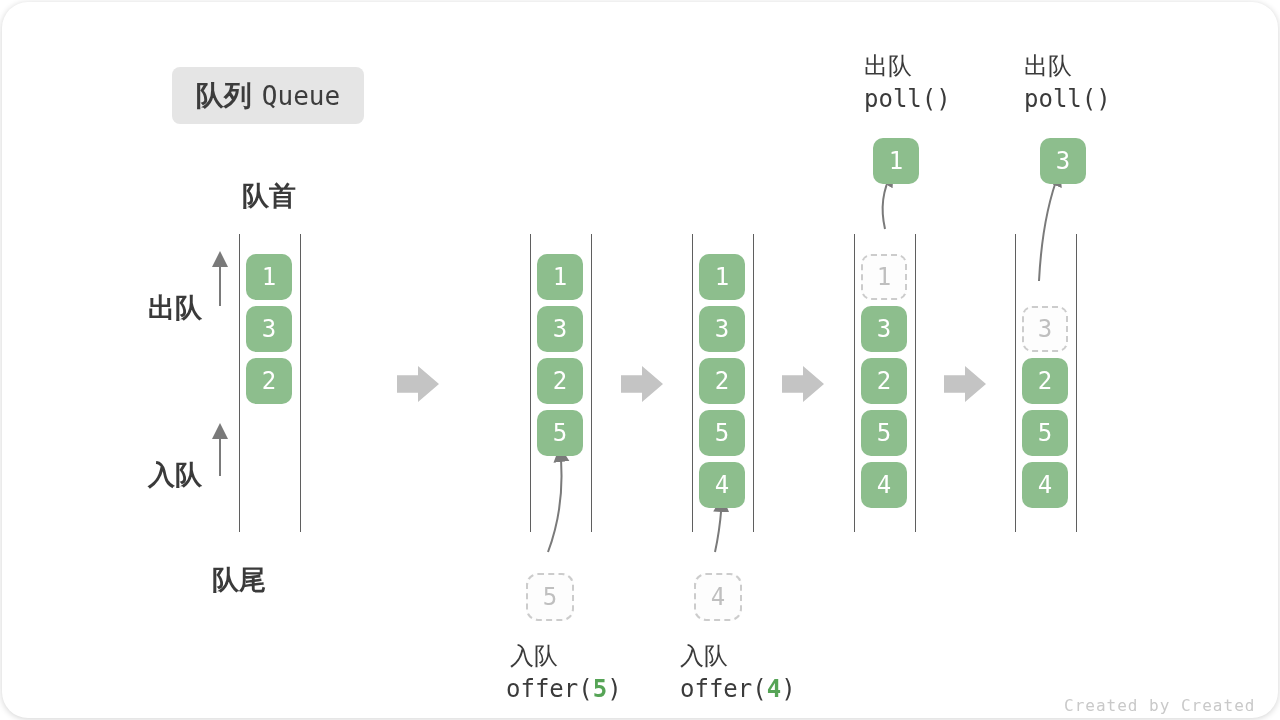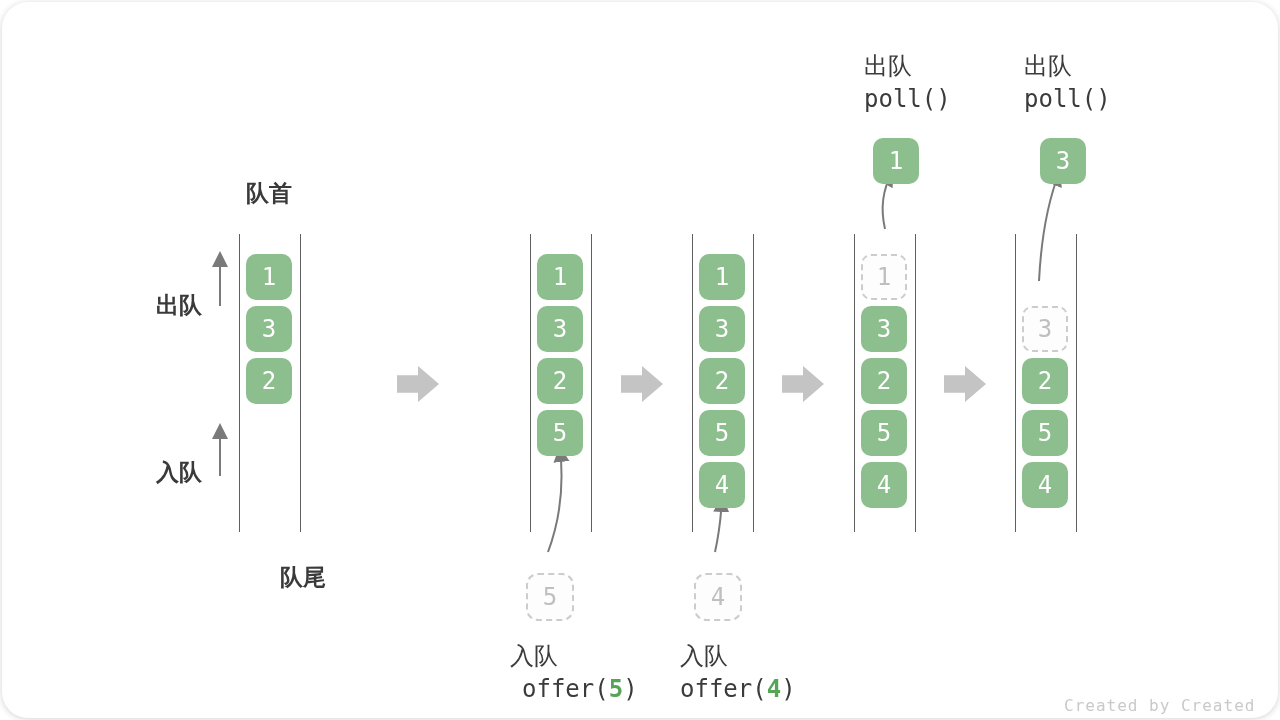--- a/index.html
+++ b/index.html
@@ -10,23 +10,23 @@
             background: #ffffff; border-radius: 26px;
             box-shadow: 0 1px 6px rgba(0,0,0,0.18); }
   .abs { position: absolute; margin-top: 20px; }
 
   .title-box { left: 170px; top: 45px; width: 192px; height: 57px;
                background: #e5e5e5; border-radius: 8px;
                display: flex; align-items: center; justify-content: center; gap: 10px; }
   .title-zh { font-size: 28px; font-weight: 700; color: #3c3c3c; }
   .title-en { font-family: "DejaVu Sans Mono", monospace; font-size: 26px; color: #3c3c3c; }
 
-  .struct-label { font-size: 23px; font-weight: 700; color: #3a3a3a; }
+  .struct-label { font-size: 27px; font-weight: 700; color: #3a3a3a; }
   .front-label  { left: 210px; top: 156px; width: 114px; text-align: center; }
-  .rear-label   { left: 210px; top: 540px; width: 114px; text-align: right; }
+  .rear-label   { left: 210px; top: 540px; width: 114px; text-align: left; }
   .deq-label    { left: 118px; top: 268px; width: 82px; text-align: right; }
   .enq-label    { left: 118px; top: 435px; width: 82px; text-align: right; }
 
   .rail { width: 1px; height: 298px; top: 212px; background: #5f5f5f; }
 
   .cell { width: 46px; height: 46px; border-radius: 10px; background: var(--green);
           color: #ffffff; font-family: "DejaVu Sans Mono", monospace; font-size: 24px;
           display: flex; align-items: center; justify-content: center; }
   .cell.dashed { background: #fdfdfd; border: 2px dashed #cccccc; color: #bfbfbf; }
   .staged { width: 48px; height: 48px; border-radius: 12px; background: #fdfdfd;
@@ -58,20 +58,24 @@
       </marker>
     </defs>
     <path d="M 218 304 L 218 252" stroke="#7a7a7a" stroke-width="2" fill="none" marker-end="url(#ah)"></path>
     <path d="M 218 474 L 218 424" stroke="#7a7a7a" stroke-width="2" fill="none" marker-end="url(#ah)"></path>
     <path d="M 546 550 C 558 518 562 483 558 447" stroke="#7a7a7a" stroke-width="2" fill="none" marker-end="url(#ah)"></path>
     <path d="M 713 550 C 717 532 719 514 720 497" stroke="#7a7a7a" stroke-width="2" fill="none" marker-end="url(#ah)"></path>
     <path d="M 883 227 C 878 205 881 187 890 171" stroke="#7a7a7a" stroke-width="2" fill="none" marker-end="url(#ah)"></path>
     <path d="M 1037 279 C 1039 240 1045 202 1057 171" stroke="#7a7a7a" stroke-width="2" fill="none" marker-end="url(#ah)"></path>
   </svg>
 
+  <div class="abs title-box">
+    <span class="title-zh">队列</span>
+    <span class="title-en">Queue</span>
+  </div>
 
   <div class="abs struct-label front-label">队首</div>
   <div class="abs struct-label rear-label">队尾</div>
   <div class="abs struct-label deq-label">出队</div>
   <div class="abs struct-label enq-label">入队</div>
 
   <div>
     <div class="abs rail" style="left:237px"></div>
     <div class="abs rail" style="left:298px"></div>
     <div class="abs cell" style="left:244px; top:232px">1</div>
@@ -83,21 +87,21 @@
 
   <div>
     <div class="abs rail" style="left:528px"></div>
     <div class="abs rail" style="left:589px"></div>
     <div class="abs cell" style="left:535px; top:232px">1</div>
     <div class="abs cell" style="left:535px; top:284px">3</div>
     <div class="abs cell" style="left:535px; top:336px">2</div>
     <div class="abs cell" style="left:535px; top:388px">5</div>
     <div class="abs staged" style="left:524px; top:551px">5</div>
     <div class="abs op-label" style="left:508px; top:618px">入队</div>
-    <div class="abs op-code" style="left:520px; top:653px"><span>offer(</span><span class="arg">5</span><span>)</span></div>
+    <div class="abs op-code" style="left:504px; top:653px"><span>offer(</span><span class="arg">5</span><span>)</span></div>
   </div>
 
   <div class="abs block-arrow" style="left:619px"></div>
 
   <div>
     <div class="abs rail" style="left:690px"></div>
     <div class="abs rail" style="left:751px"></div>
     <div class="abs cell" style="left:697px; top:232px">1</div>
     <div class="abs cell" style="left:697px; top:284px">3</div>
     <div class="abs cell" style="left:697px; top:336px">2</div>

